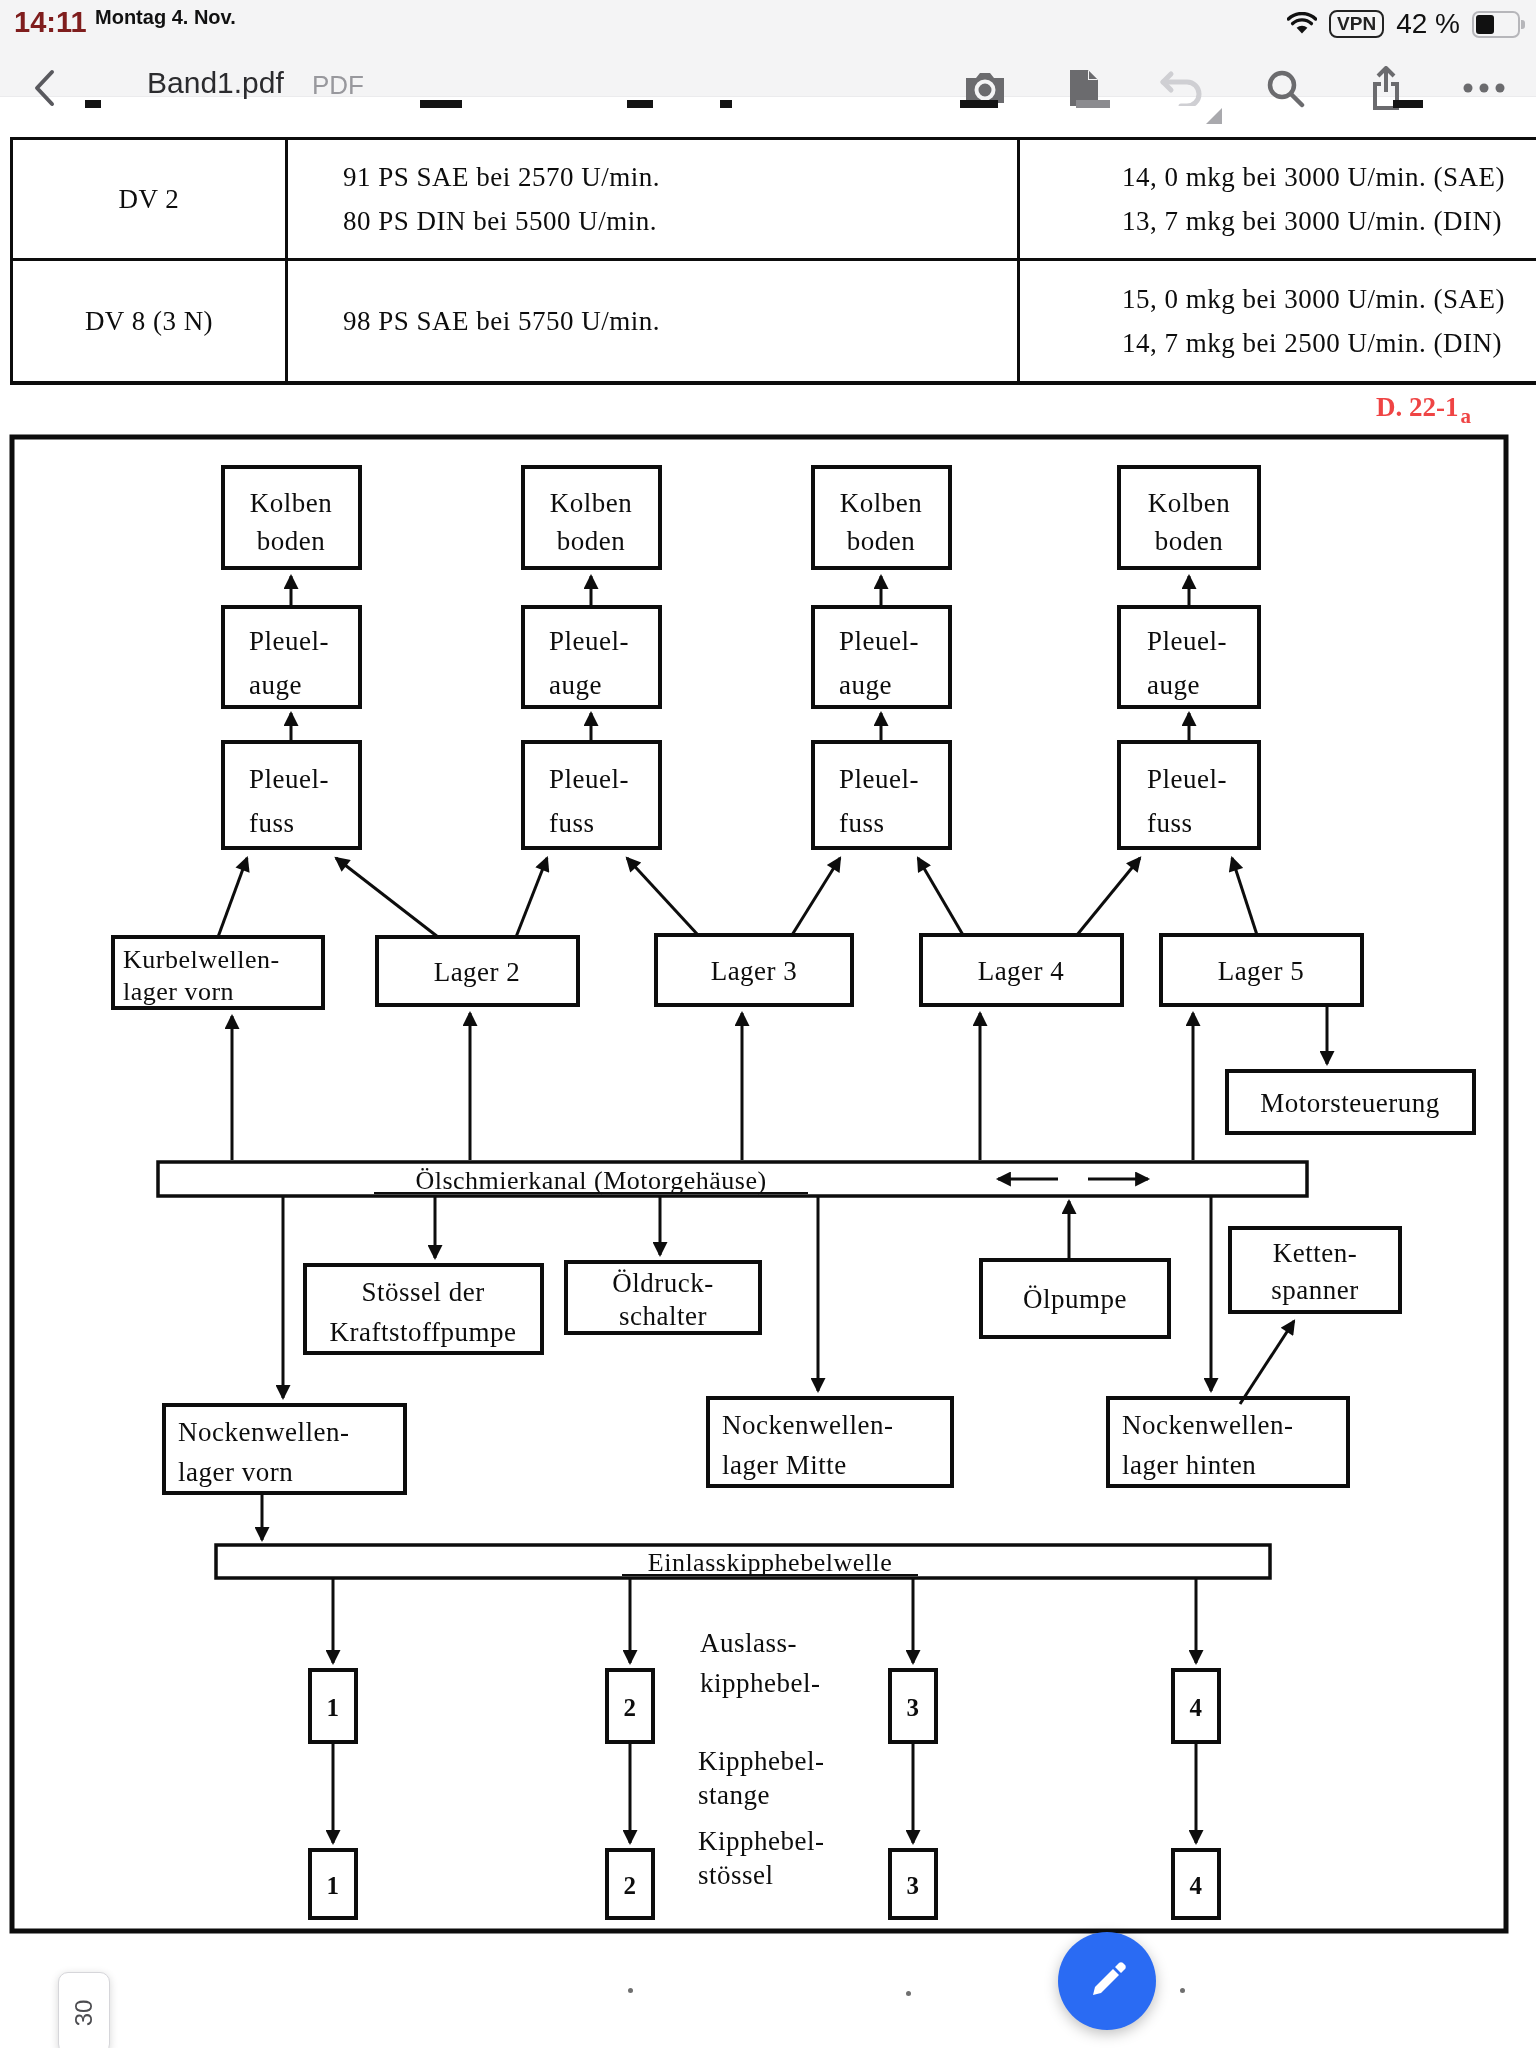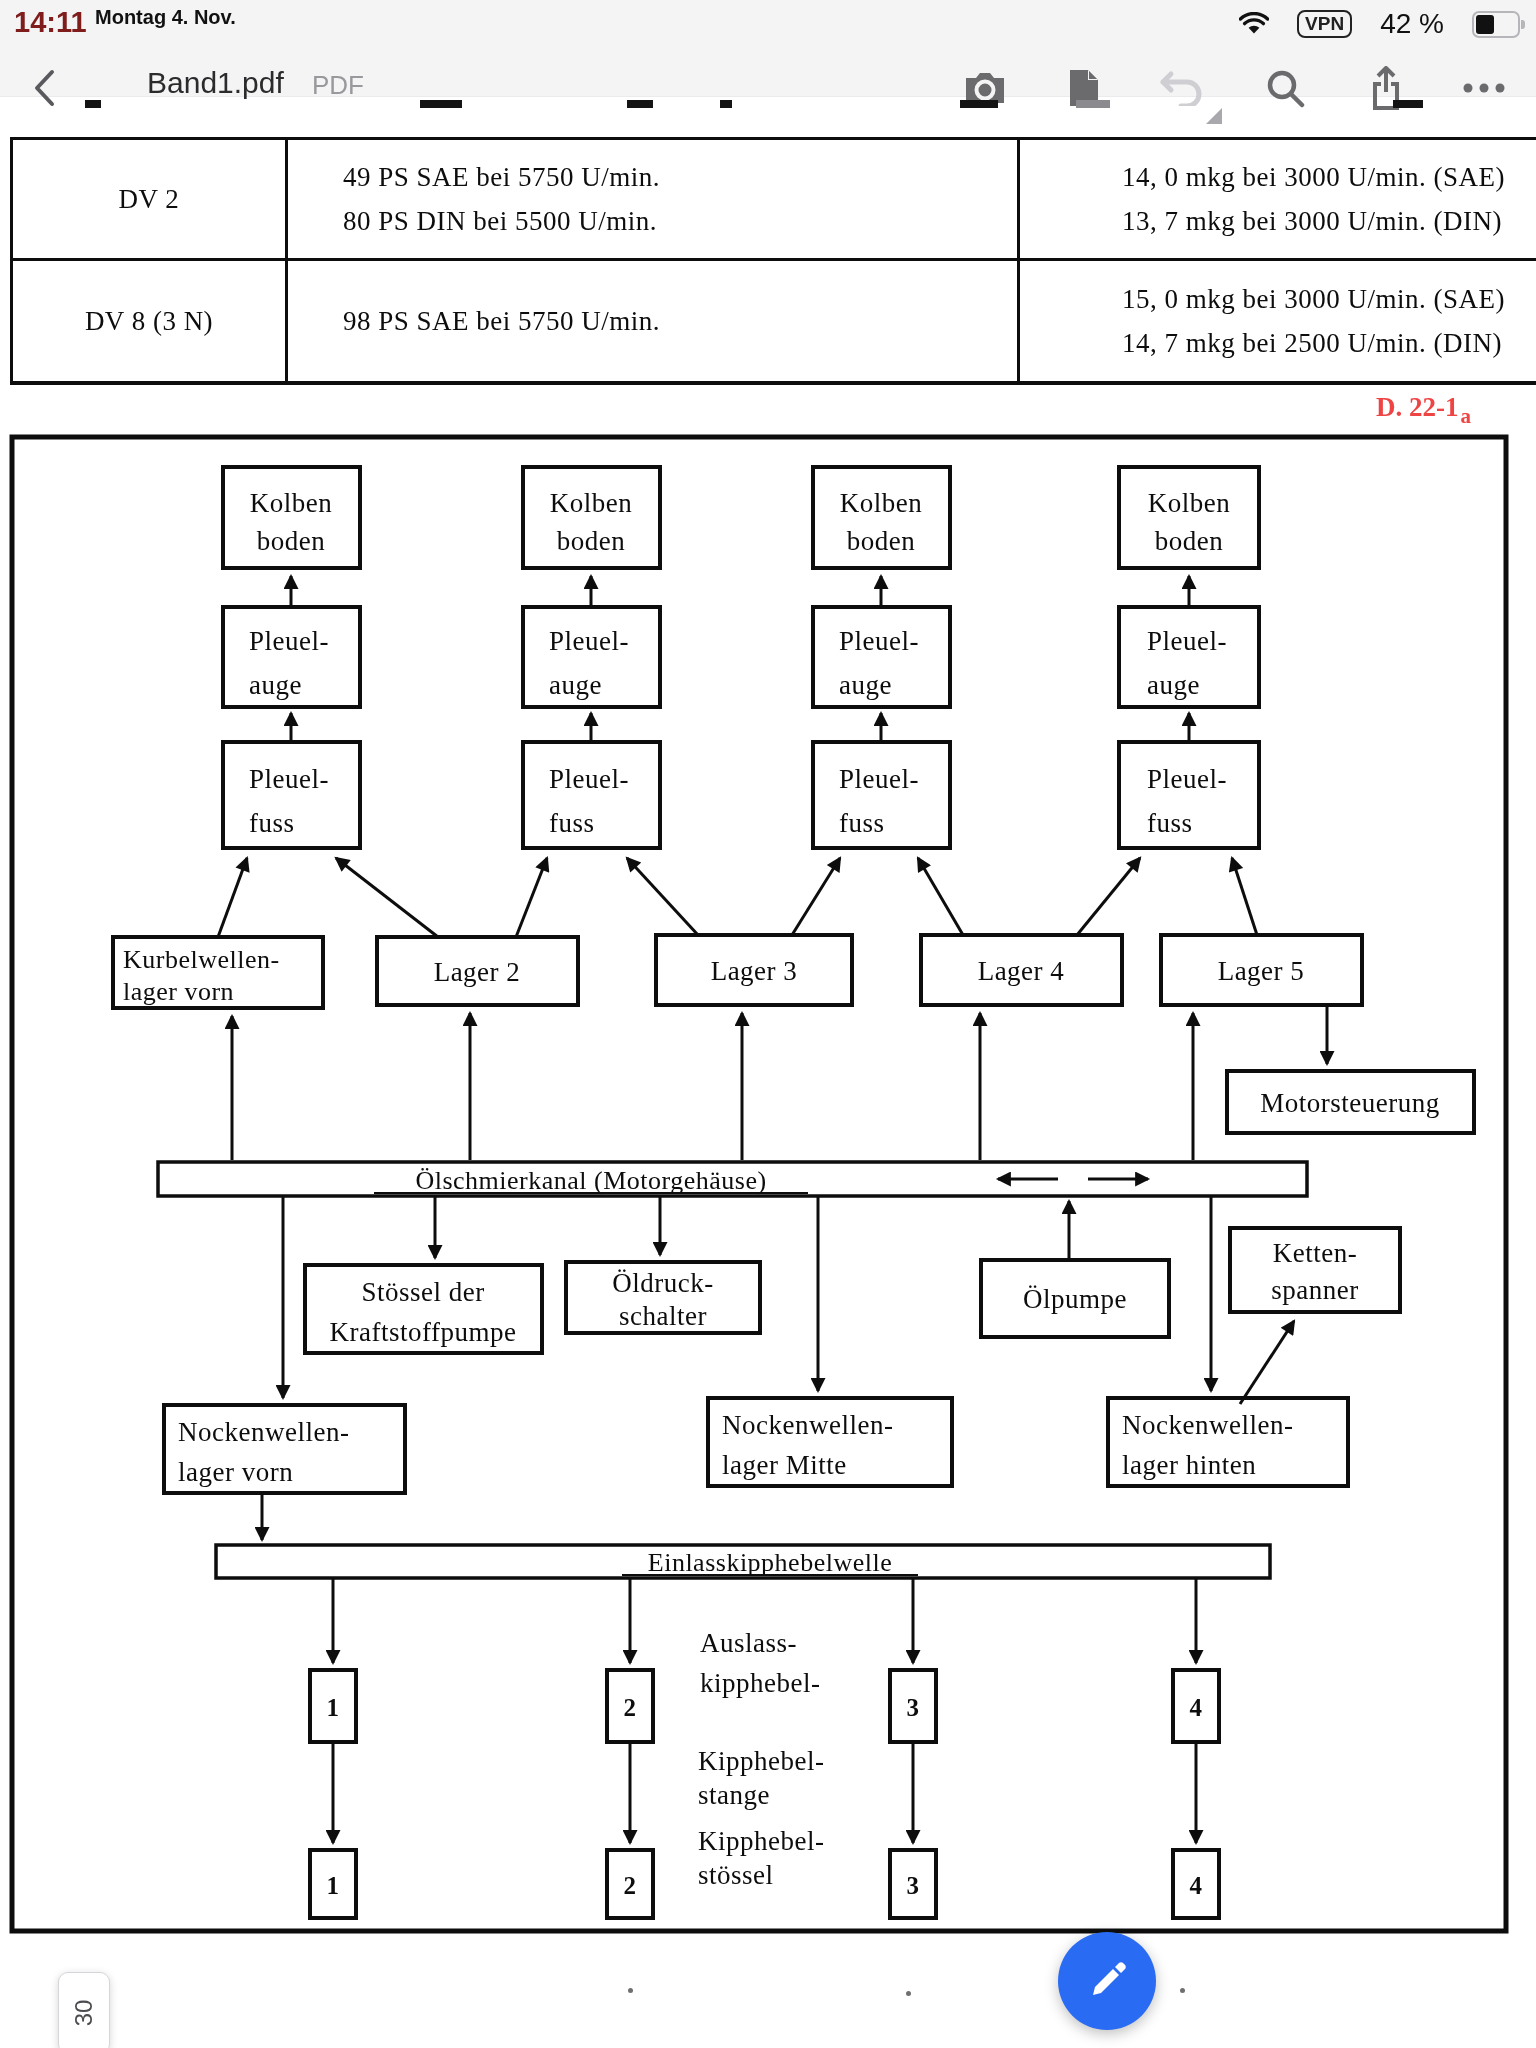--- a/index.html
+++ b/index.html
@@ -1,20 +1,20 @@
 <!DOCTYPE html>
 <html><head>
 <meta charset="utf-8">
 <style>
   html,body{margin:0;padding:0;background:#fff;width:1536px;height:2048px;position:relative;overflow:hidden;
             font-family:"Liberation Sans",sans-serif;}
   .chrome{position:absolute;left:0;top:0;width:1536px;height:96px;background:#f4f4f5;border-bottom:1px solid #ebebed;}
   .sbtime{position:absolute;left:14px;top:6px;font-size:29px;font-weight:600;color:#7f1d1d;}
   .sbdate{position:absolute;left:95px;top:6px;font-size:20px;font-weight:600;color:#111;}
-  .sbright{position:absolute;right:16px;top:8px;display:flex;align-items:center;gap:28px;}
+  .sbright{position:absolute;right:16px;top:8px;display:flex;align-items:center;gap:12px;}
   .vpn{border:2.5px solid #222;border-radius:8px;font-size:19px;font-weight:600;color:#222;padding:0px 6px;line-height:24px;}
   .pct{font-size:28px;font-weight:400;color:#111;}
   .batt{position:relative;width:44px;height:23px;border:2px solid #b6b6ba;border-radius:7px;}
   .batt .fill{position:absolute;left:2px;top:2px;bottom:2px;width:42%;background:#111;border-radius:3px;}
   .batt .nub{position:absolute;right:-7px;top:7px;width:4px;height:9px;background:#b6b6ba;border-radius:0 3px 3px 0;}
   .tbbtn{position:absolute;top:62px;width:52px;height:52px;display:flex;align-items:center;justify-content:center;}
   .title{position:absolute;left:147px;top:66px;font-size:30px;color:#2b2b2e;}
   .ftype{position:absolute;left:272px;top:70px;font-size:26px;color:#98989d;padding-left:40px;}
   .handle{position:absolute;left:1206px;top:108px;width:0;height:0;border-bottom:16px solid #a9a9ad;border-left:16px solid transparent;}
   .cutmark{position:absolute;top:100px;height:8px;background:#141414;}
@@ -123,21 +123,21 @@
   <div class="cutmark gray" style="left:1076px;width:34px;"></div>
   <div class="cutmark" style="left:1393px;width:30px;"></div>
 </div>
 
 <div class="ptable">
   <div class="prow first">
     <div class="pcell cmodel">
         <span>DV 2</span>
       </div>
     <div class="pcell cpower">
-      <span>49 PS SAE bei 5750 U/min.</span>
+      <span>91 PS SAE bei 2570 U/min.</span>
       <span>80 PS DIN bei 5500 U/min.</span>
     </div>
     <div class="pcell ctorque">
       <span>14, 0 mkg bei 3000 U/min. (SAE)</span>
       <span>13, 7 mkg bei 3000 U/min. (DIN)</span>
     </div>
   </div>
   <div class="prow">
     <div class="pcell cmodel">
         <span>DV 8 (3 N)</span>

